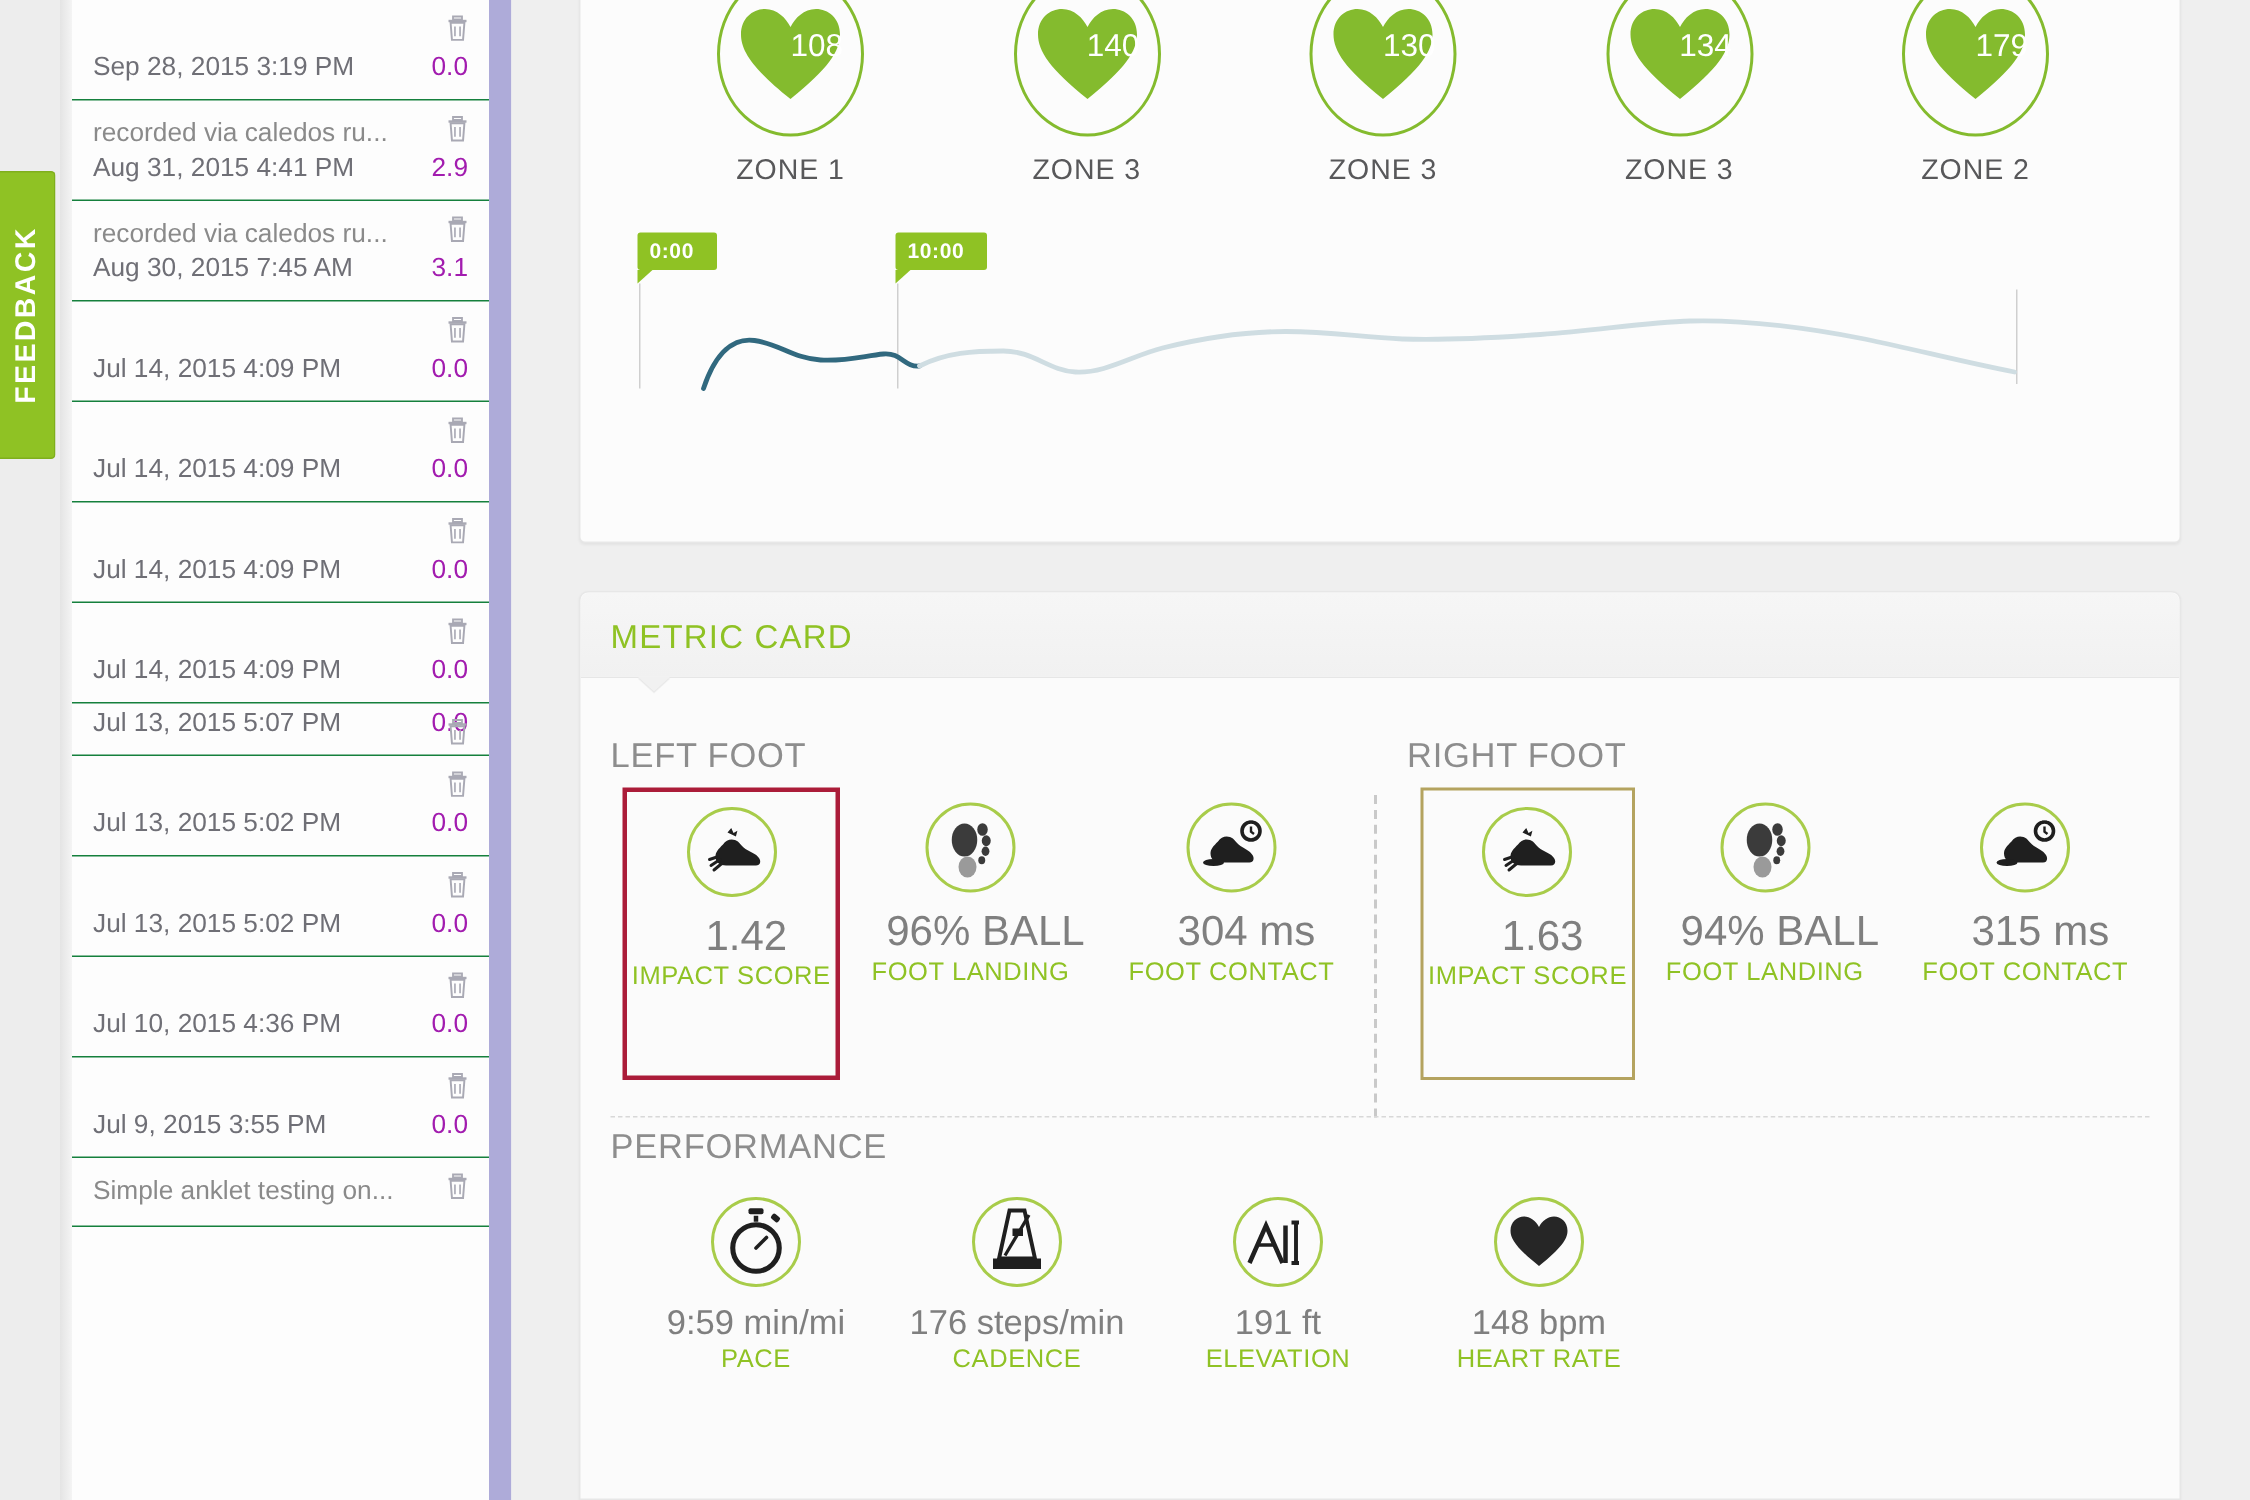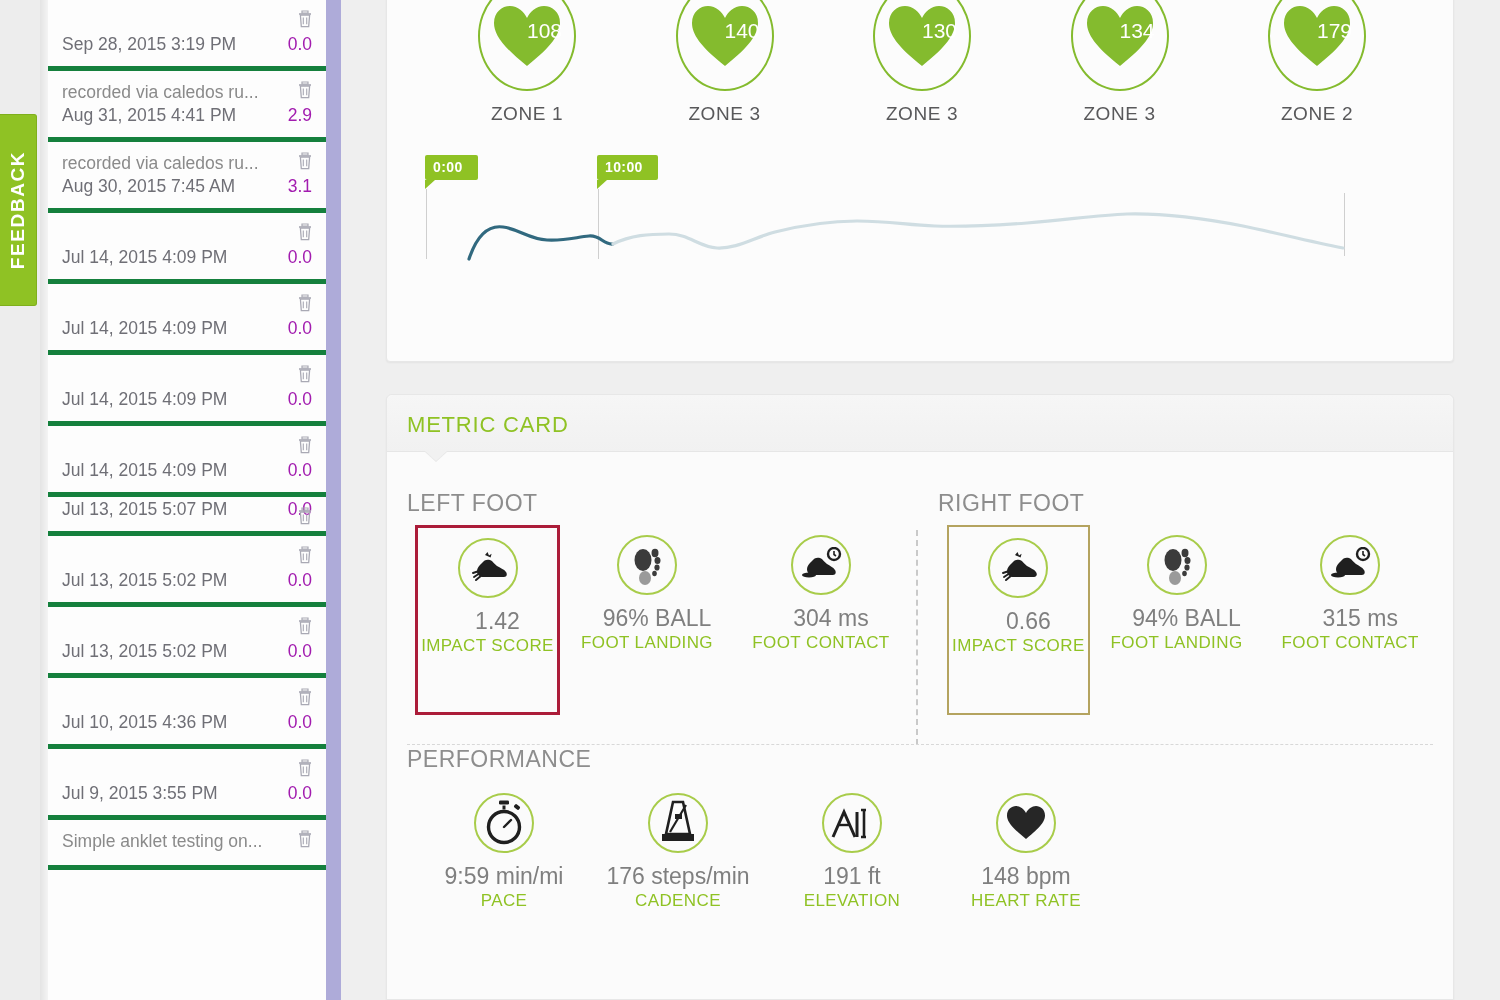--- a/index.html
+++ b/index.html
@@ -44,21 +44,21 @@
   
   .activity-list {
     position: absolute; left: 48px; top: 0;
     width: 278px; height: 1000px;
     background: #fdfdfd;
     overflow: hidden;
   }
   .act-row {
     position: relative;
     padding: 0 14px;
-    border-bottom: 5px solid #15803d;
+    border-bottom: 1px solid #15803d;
   }
   .act-title {
     font-size: 17.5px; color: #8a8a8a;
     padding-top: 10px; padding-right: 26px;
     white-space: nowrap; overflow: hidden;
     line-height: 22px; height: 32px;
   }
   .act-title.blank { color: transparent; }
   .act-bottom {
     display: flex; justify-content: space-between; align-items: baseline;
@@ -217,21 +217,21 @@
     background: #fbfbfb;
   }
   .icon-circle {
     width: 60px; height: 60px; margin: 0 auto;
     border: 2px solid #a8cc4a; border-radius: 50%;
     display: flex; align-items: center; justify-content: center;
   }
   .icon-circle svg { display:block; }
   .tile-value {
     margin-top: 10px;
-    font-size: 23px; color: #7f7f7f; margin-left: 20px;
+    font-size: 28px; color: #7f7f7f; margin-left: 20px;
   }
   .tile-label {
     margin-top: 1px;
     font-size: 17px; color: #8fc224; letter-spacing: .4px;
   }
 
   .row-div {
     position: absolute; left: 20px; right: 20px; top: 292px;
     border-top: 1px dashed #d8d8d8;
   }
@@ -601,21 +601,21 @@
               <div class="sec-label">RIGHT FOOT</div>
               <div class="tiles" id="right-foot-tiles">
                   <div class="tile boxed-tan">
                     <div class="icon-circle">
                       <svg width="40" height="34" viewBox="0 0 40 34">
                         <path d="M17 4 l2.5 -3 1.5 3.4 2.6 -1.6 -1 3.8" fill="#1f1f1f"></path>
                         <path d="M14 12 c2-3 5-4 8-3 3 1 4 4 7 6 3 2 7 3 9 6 1.5 2 1 5-2 5 H16 c-4 0-7-2-7-6 0-3 2-5 5-8z" fill="#1f1f1f"></path>
                         <path d="M6 26 l6-4 M5 22 l6-2 M8 29 l6-5" stroke="#1f1f1f" stroke-width="2" fill="none" stroke-linecap="round"></path>
                       </svg>
                     </div>
-                    <div class="tile-value">0.66</div>
+                    <div class="tile-value">1.63</div>
                     <div class="tile-label">IMPACT SCORE</div>
                   </div>
                   <div class="tile">
                     <div class="icon-circle">
                       <svg width="30" height="42" viewBox="0 0 30 42">
                         <ellipse cx="11" cy="16" rx="8.5" ry="11" fill="#3b3b3b"></ellipse>
                         <ellipse cx="23" cy="9" rx="3.5" ry="4.2" fill="#3b3b3b"></ellipse>
                         <ellipse cx="25.5" cy="16.5" rx="3" ry="3.6" fill="#3b3b3b"></ellipse>
                         <ellipse cx="25" cy="23.5" rx="2.6" ry="3.1" fill="#3b3b3b"></ellipse>
                         <ellipse cx="22.5" cy="29.5" rx="2.3" ry="2.7" fill="#3b3b3b"></ellipse>

